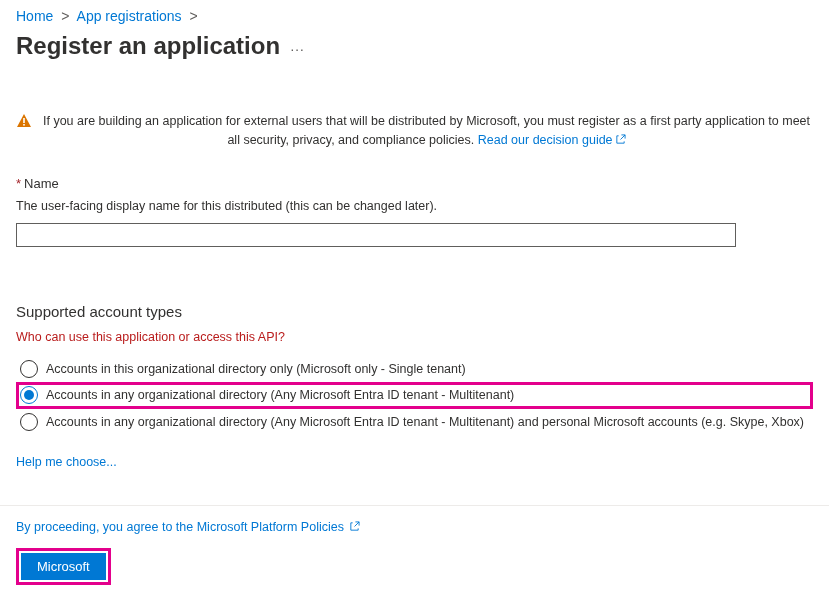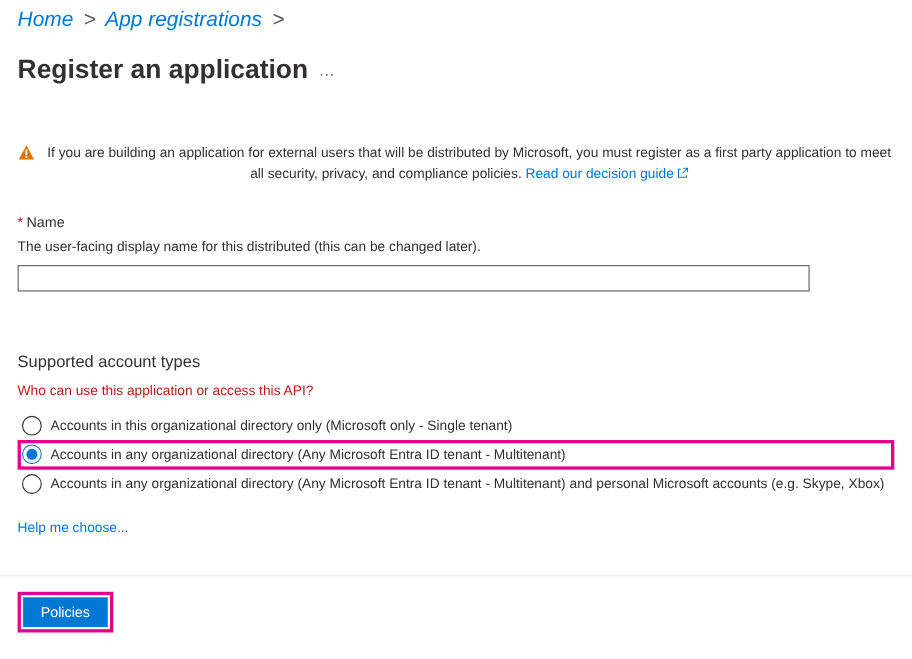--- a/index.html
+++ b/index.html
@@ -10,37 +10,35 @@
     body {
       font-family: "Segoe UI", -apple-system, BlinkMacSystemFont, sans-serif;
       font-size: 13px;
       color: #323130;
       background: #fff;
       width: 829px;
       padding: 0;
     }
     .breadcrumb {
       padding: 8px 16px 4px 16px;
-      font-size: 19px;
-      font-style: italic;
+      font-size: 14px;
     }
     .breadcrumb a {
       color: #0078d4;
       text-decoration: none;
     }
     .breadcrumb .sep {
       color: #605e5c;
       margin: 0 4px;
     }
     .page-title-row {
       display: flex;
       align-items: center;
       padding: 4px 16px 16px 16px;
       gap: 10px;
-      margin-top: 12px;
     }
     .page-title {
       font-size: 24px;
       font-weight: 600;
       color: #323130;
     }
     .ellipsis-icon {
       color: #605e5c;
       font-size: 14px;
       cursor: pointer;
@@ -248,16 +246,21 @@
       <span class="radio-circle"></span>
       <span class="radio-label">Accounts in any organizational directory (Any Microsoft Entra ID tenant - Multitenant) and personal Microsoft accounts (e.g. Skype, Xbox)</span>
     </label>
   </div>
 
   <a href="#" class="help-link">Help me choose...</a>
 
 </div>
 
 <div class="footer">
+  <div class="consent-text">
+    <span>By proceeding, you agree to the </span><a href="#"><span>Microsoft Platform Policies</span> <svg class="ext-link-icon" width="11" height="11" viewBox="0 0 12 12">
+          <path fill="none" stroke="#0078d4" stroke-width="1" d="M4 2H2v8h8V8M6 6l5-5M7 1h4v4"></path>
+        </svg></a>
+  </div>
   <div class="register-wrap">
-    <button class="register-button">Policies</button>
+    <button class="register-button">Microsoft</button>
   </div>
 </div>
 
 </body></html>

